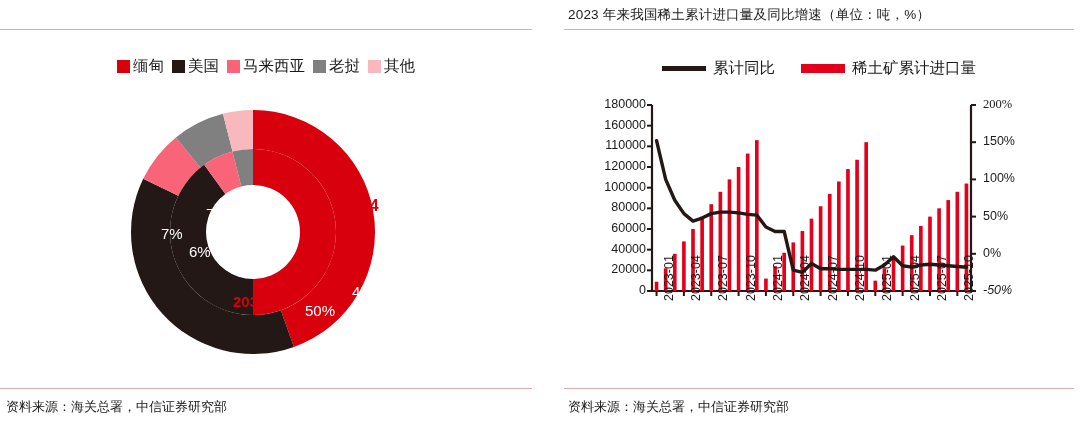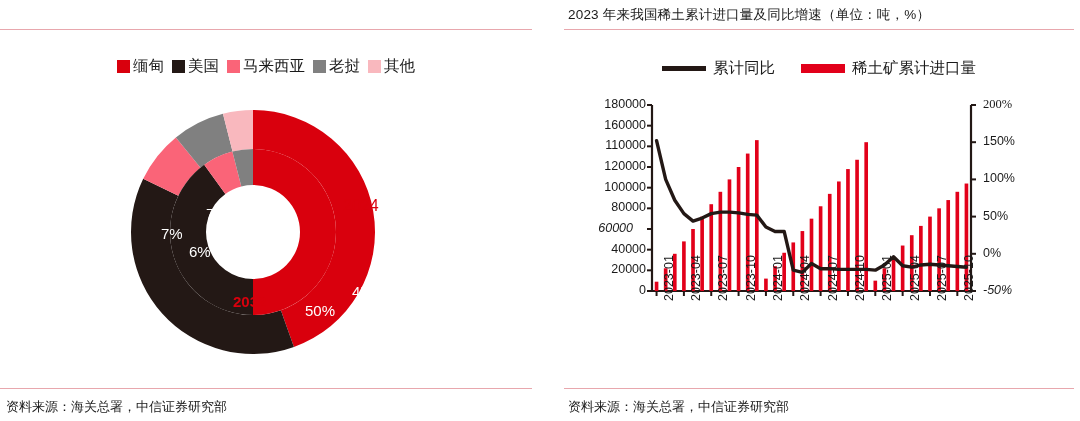--- a/index.html
+++ b/index.html
@@ -60,21 +60,21 @@
   .legend-item { display: flex; align-items: center; gap: 3px; }
   .legend-swatch { width: 13px; height: 13px; display: inline-block; }
   .legend-text { font-size: 15.5px; color: #1a1a1a; white-space: nowrap; }
 
   .donut-wrap { position: absolute; left: 0px; top: 86px; width: 532px; height: 300px; }
   .donut-svg { position: absolute; left: 0; top: 0; }
 
   .donut-year-outer {
     position: absolute;
     font-size: 16px;
-    font-weight: normal;
+    font-weight: bold;
     color: #D9000D;
     left: 343px;
     top: 111px;
   }
   .donut-year-inner {
     position: absolute;
     font-size: 15px;
     font-weight: bold;
     color: #D9000D;
     left: 233px;
@@ -273,21 +273,21 @@
             <rect x="397.27714285714285" y="208.33333333333334" width="3.645714285714286" height="82.66666666666666" fill="#E2001A"></rect>
             <rect x="406.3914285714286" y="200.06666666666666" width="3.645714285714286" height="90.93333333333334" fill="#E2001A"></rect>
             <rect x="415.5057142857143" y="191.8" width="3.645714285714286" height="99.19999999999999" fill="#E2001A"></rect>
             <rect x="424.62" y="183.53333333333336" width="3.645714285714286" height="107.46666666666664" fill="#E2001A"></rect>
             <path d="M 116.56 140.71 L 125.67 179.40 L 134.79 200.23 L 143.90 213.62 L 153.01 221.06 L 162.13 218.09 L 171.24 213.62 L 180.36 212.14 L 189.47 212.14 L 198.59 212.88 L 207.70 214.37 L 216.81 215.11 L 225.93 227.02 L 235.04 231.48 L 244.16 231.48 L 253.27 270.17 L 262.39 272.40 L 271.50 263.47 L 280.61 268.68 L 289.73 268.68 L 298.84 269.42 L 307.96 269.42 L 317.07 269.42 L 326.19 269.42 L 335.30 270.17 L 344.41 264.96 L 353.53 256.78 L 362.64 265.70 L 371.76 267.19 L 380.87 264.96 L 389.99 264.22 L 399.10 264.96 L 408.21 265.70 L 417.33 266.45 L 426.44 267.19" fill="none" stroke="#231815" stroke-width="3.4" stroke-linejoin="round" stroke-linecap="round"></path>
           </svg>
         <div id="plot-labels">
             <div class="axis-label y-left-label" style="left: 44px; width: 62px; top: 283px;">0</div>
             <div class="axis-label y-left-label" style="left: 44px; width: 62px; top: 262.333px;">20000</div>
             <div class="axis-label y-left-label" style="left: 44px; width: 62px; top: 241.667px;">40000</div>
-            <div class="axis-label y-left-label" style="left: 31px; width: 62px; top: 221px; font-style: italic;">60000</div>
+            <div class="axis-label y-left-label" style="left: 44px; width: 62px; top: 221px;">60000</div>
             <div class="axis-label y-left-label" style="left: 44px; width: 62px; top: 200.333px;">80000</div>
             <div class="axis-label y-left-label" style="left: 44px; width: 62px; top: 179.667px;">100000</div>
             <div class="axis-label y-left-label" style="left: 44px; width: 62px; top: 159px;">120000</div>
             <div class="axis-label y-left-label" style="left: 44px; width: 62px; top: 138.333px;">110000</div>
             <div class="axis-label y-left-label" style="left: 44px; width: 62px; top: 117.667px;">160000</div>
             <div class="axis-label y-left-label" style="left: 44px; width: 62px; top: 97px;">180000</div>
             <div class="axis-label" style="left: 443px; top: 283px; font-style: italic;">-50%</div>
             <div class="axis-label" style="left: 443px; top: 245.8px;">0%</div>
             <div class="axis-label" style="left: 443px; top: 208.6px;">50%</div>
             <div class="axis-label" style="left: 443px; top: 171.4px;">100%</div>

